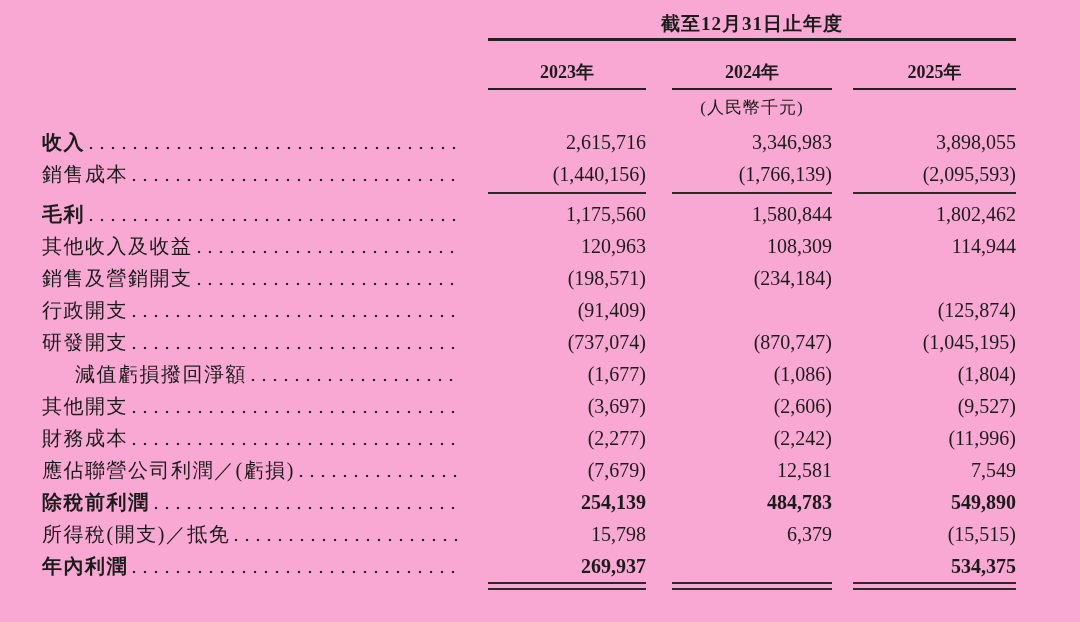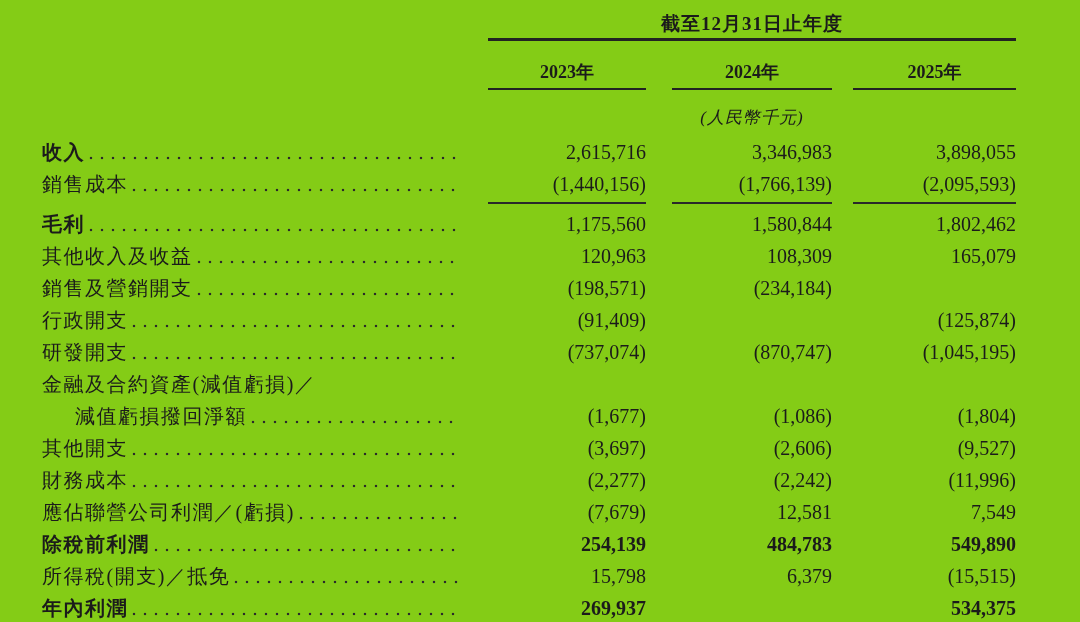--- a/index.html
+++ b/index.html
@@ -1,21 +1,21 @@
 <!DOCTYPE html>
 <html><head>
 <meta charset="utf-8">
 <style>
   * { margin: 0; padding: 0; box-sizing: border-box; }
   html, body { background: #ffffff; }
   .page {
     position: relative;
     width: 1080px;
     height: 622px;
-    background: #84cc16;
+    background: #f9a8d4;
     color: #1b1b1b;
     font-family: "Liberation Serif", "DejaVu Serif", serif;
     overflow: hidden;
     padding: 12px 64px 0 42px;
   }
   
   .grid {
     display: grid;
     grid-template-columns: 446px 158px 26px 160px 21px 163px;
     align-items: stretch;
@@ -43,24 +43,23 @@
     font-size: 18px;
     line-height: 23px;
     display: block;
     white-space: nowrap;
   }
   .year-rule { height: 2px; background: #222; margin-top: 4px; }
   .unit-note {
     margin-left: 184px;
     width: 160px;
     text-align: center;
-    font-style: italic;
     font-size: 17px;
     line-height: 28px;
-    margin-top: 14px;
+    margin-top: 4px;
     margin-bottom: 4px;
     letter-spacing: 1px;
     white-space: nowrap;
   }
   
   .row { height: 32px; }
   .label-cell {
     display: flex;
     align-items: flex-end;
     padding-right: 28px;
@@ -171,21 +170,21 @@
     <div class="val c3">1,802,462</div>
   </div>
 
   <div class="grid row">
     <div class="label-cell">
         <span class="lbl">其他收入及收益</span>
         <span class="leader"></span>
       </div>
     <div class="val c1">120,963</div>
     <div class="val c2">108,309</div>
-    <div class="val c3">165,079</div>
+    <div class="val c3">114,944</div>
   </div>
 
   <div class="grid row">
     <div class="label-cell">
         <span class="lbl">銷售及營銷開支</span>
         <span class="leader"></span>
       </div>
     <div class="val c1">(198,571)</div>
     <div class="val c2">(234,184)</div>
   </div>
@@ -202,28 +201,20 @@
   <div class="grid row">
     <div class="label-cell">
         <span class="lbl">研發開支</span>
         <span class="leader"></span>
       </div>
     <div class="val c1">(737,074)</div>
     <div class="val c2">(870,747)</div>
     <div class="val c3">(1,045,195)</div>
   </div>
 
-  <div class="grid row no-dots">
-    <div class="label-cell">
-        <span class="lbl">金融及合約資產(減值虧損)／</span>
-      </div>
-    <div class="val c1"></div>
-    <div class="val c2"></div>
-    <div class="val c3"></div>
-  </div>
 
   <div class="grid row indent">
     <div class="label-cell">
         <span class="lbl">減值虧損撥回淨額</span>
         <span class="leader"></span>
       </div>
     <div class="val c1">(1,677)</div>
     <div class="val c2">(1,086)</div>
     <div class="val c3">(1,804)</div>
   </div>

